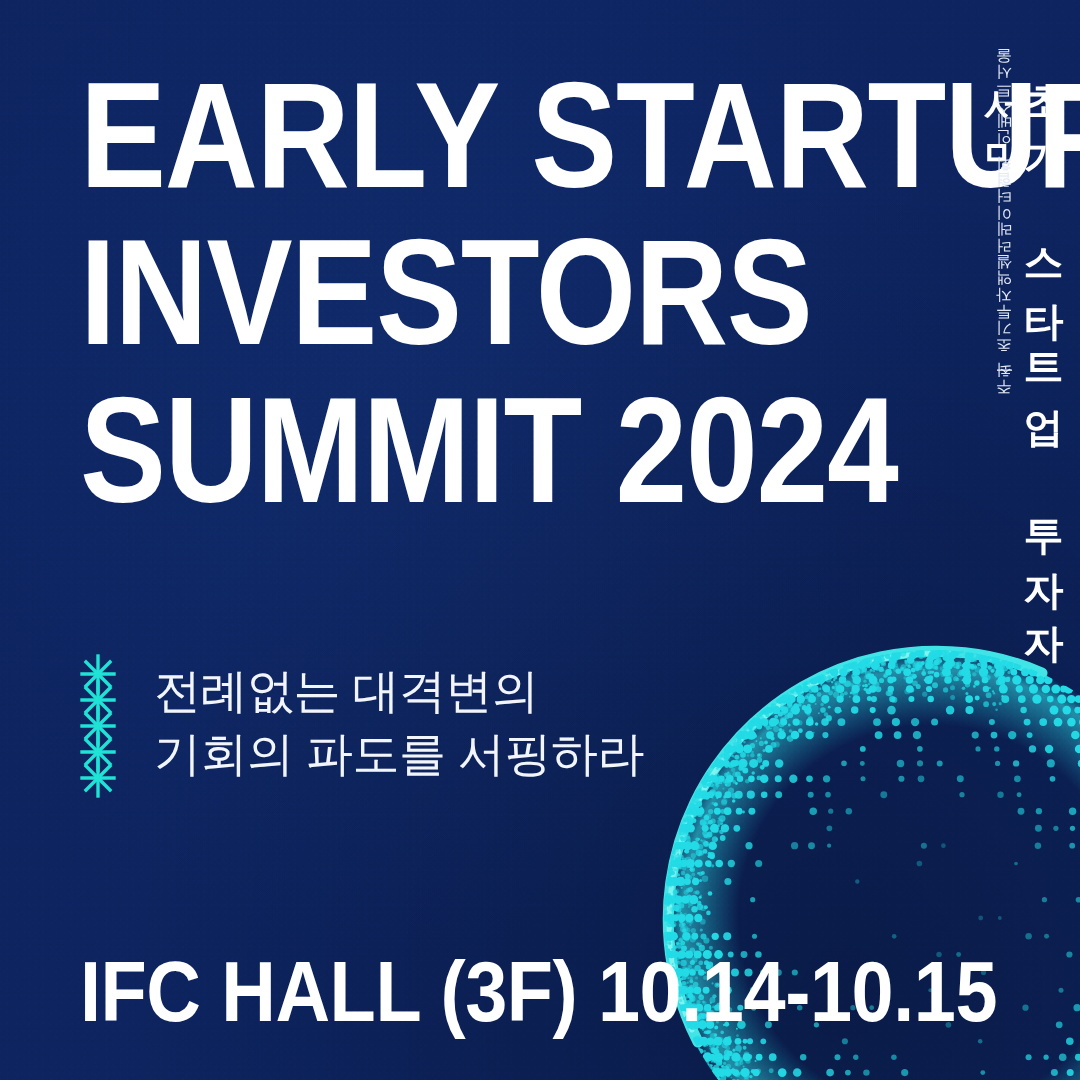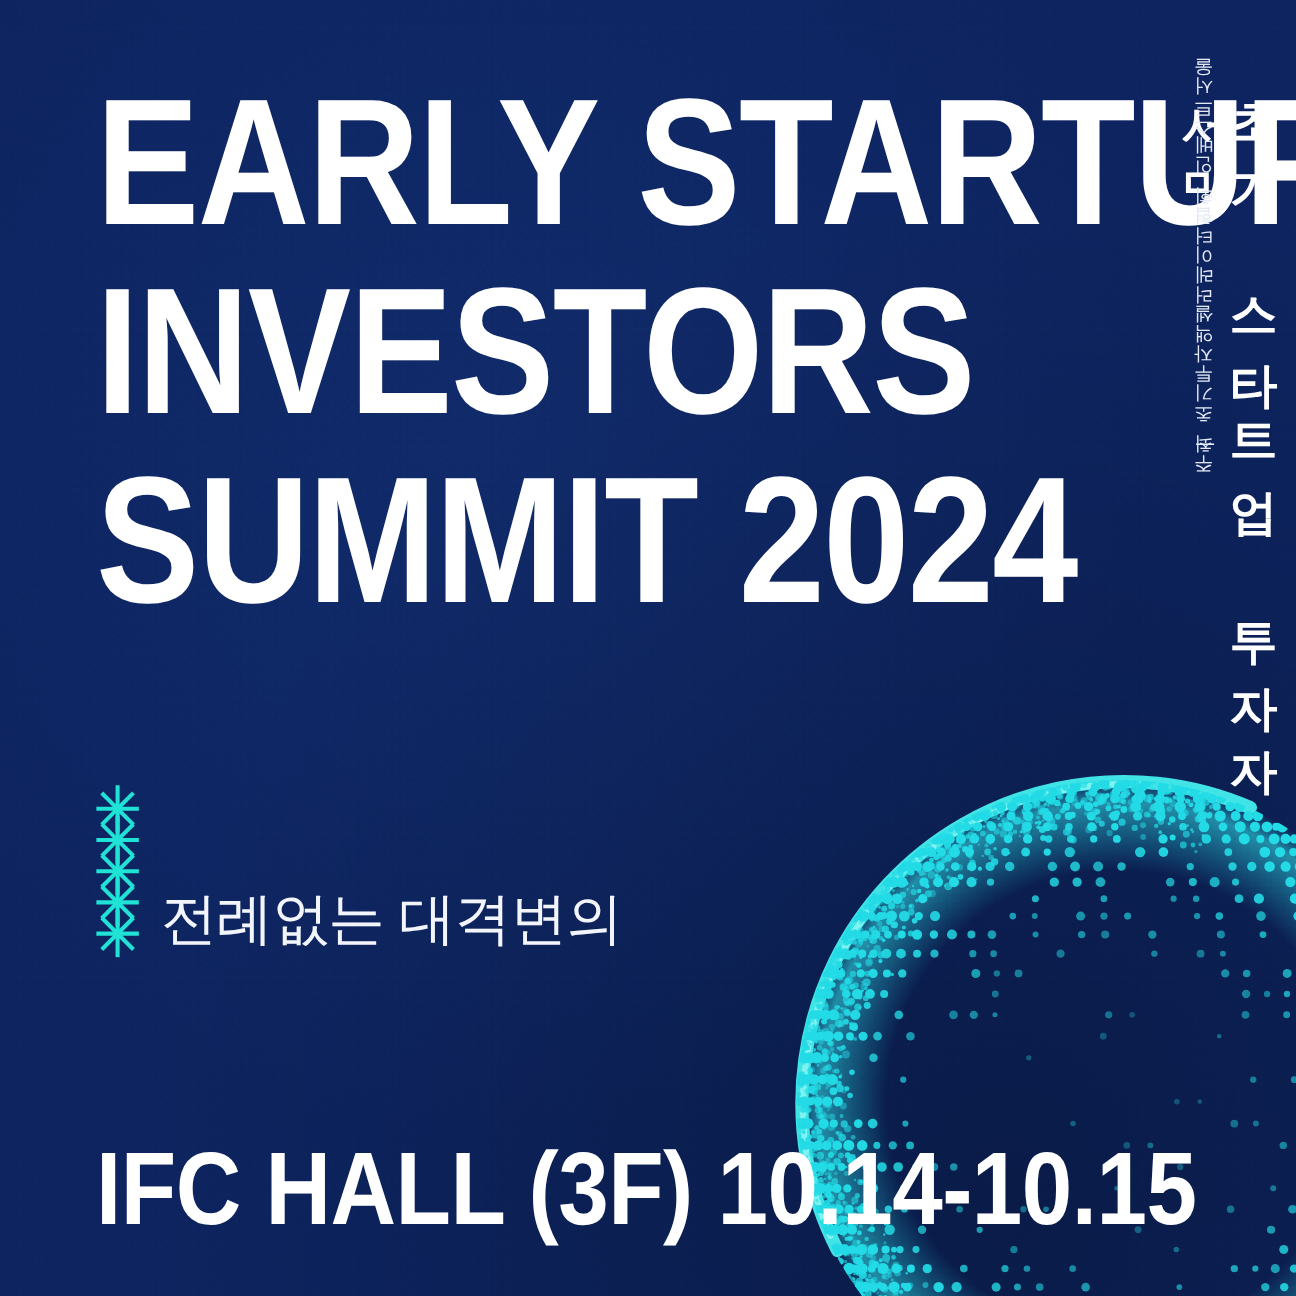--- a/index.html
+++ b/index.html
@@ -110,22 +110,22 @@
     line-height: 1;
     padding-top: 10px;
   }
 
   
   .tagline {
     position: absolute;
     left: 78px;
     top: 648px;
     display: flex;
-    align-items: flex-end;
-    gap: 16px;
+    align-items: center;
+    gap: 36px;
   }
   .asterisks {
     display: flex;
     flex-direction: column;
     margin-top: 6px;
     flex: 0 0 auto;
   }
   .asterisks svg { display:block; width: 40px; height: 40px; margin-bottom: -14px; }
   .asterisks svg:last-child { margin-bottom: 0; }
 
@@ -2474,19 +2474,20 @@
         <g stroke="#1fe3d6" stroke-width="3.4" stroke-linecap="square">
           <line x1="20" y1="2" x2="20" y2="38"></line>
           <line x1="4" y1="20" x2="36" y2="20"></line>
           <line x1="8" y1="8" x2="32" y2="32"></line>
           <line x1="32" y1="8" x2="8" y2="32"></line>
         </g>
       </svg>
     </div>
     <div class="tag-lines">
       <span>전례없는 대격변의</span>
+      <span>기회의 파도를 서핑하라</span>
     </div>
   </div>
 
   <div class="venue">IFC HALL (3F) 10.14-10.15</div>
 
   <div class="grain"></div>
 </div>
 
 </body></html>

